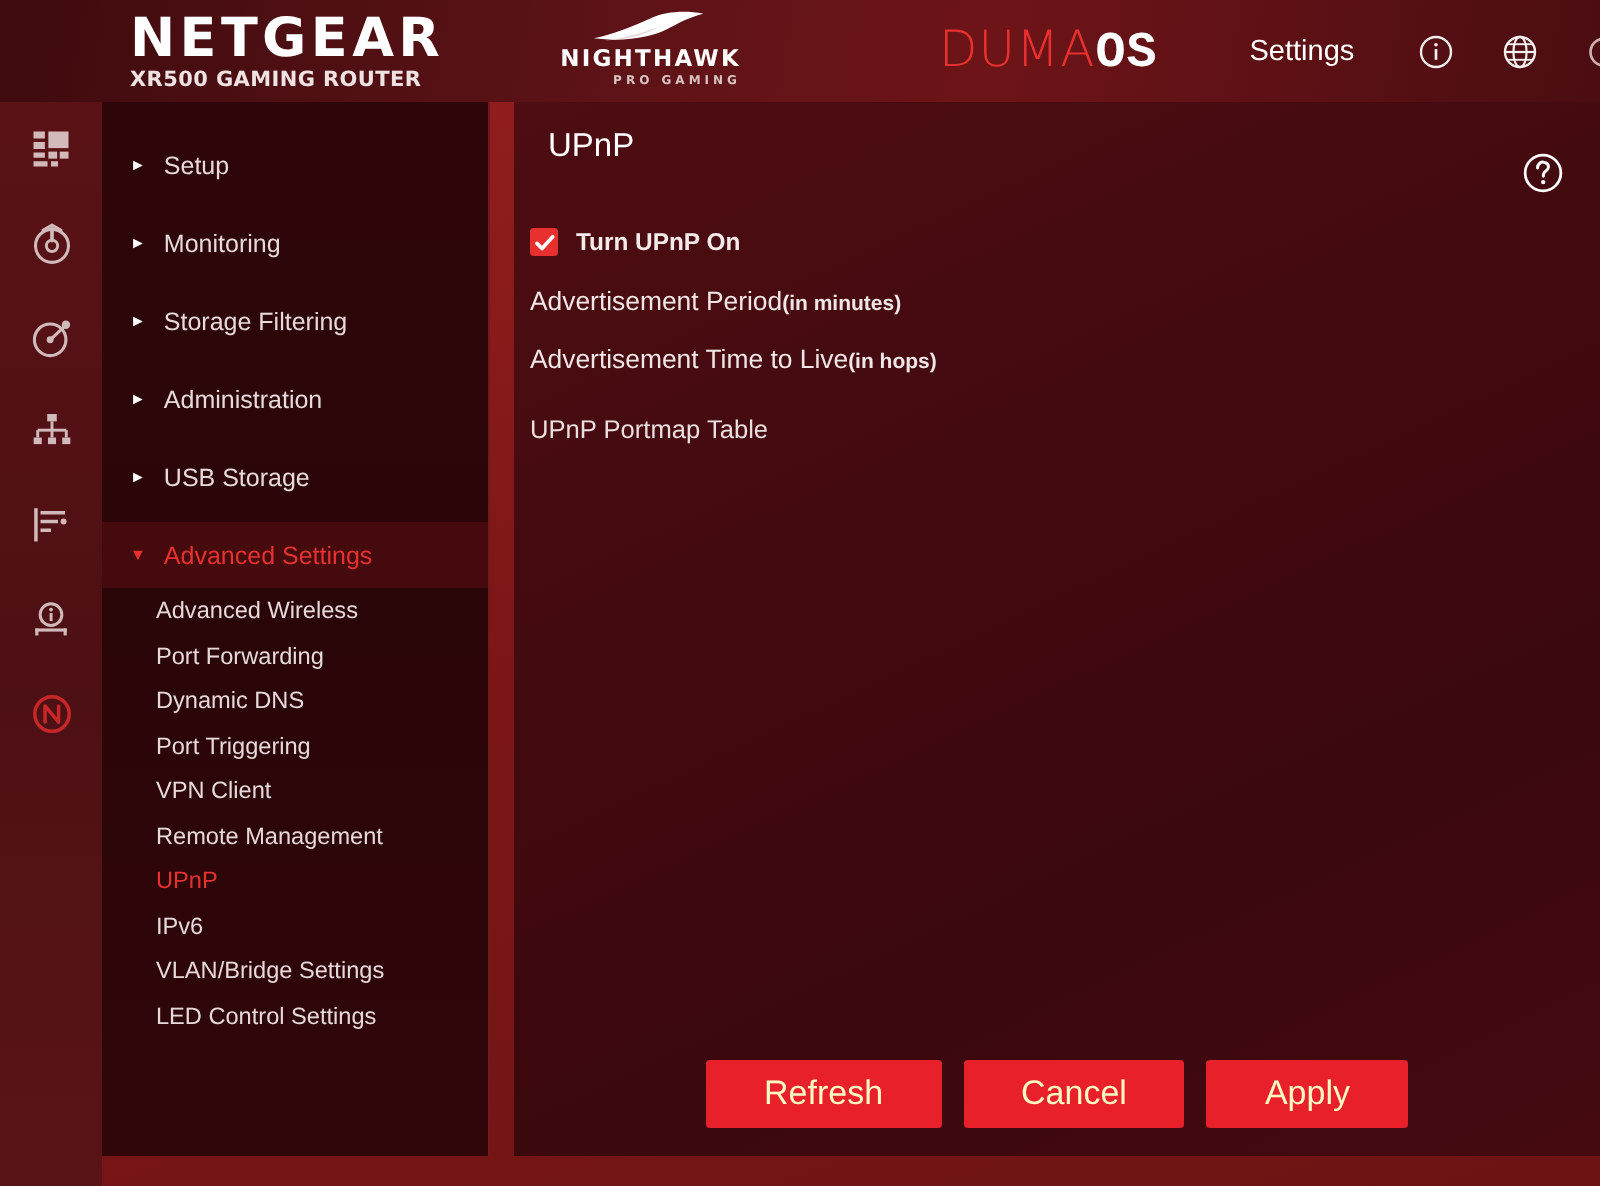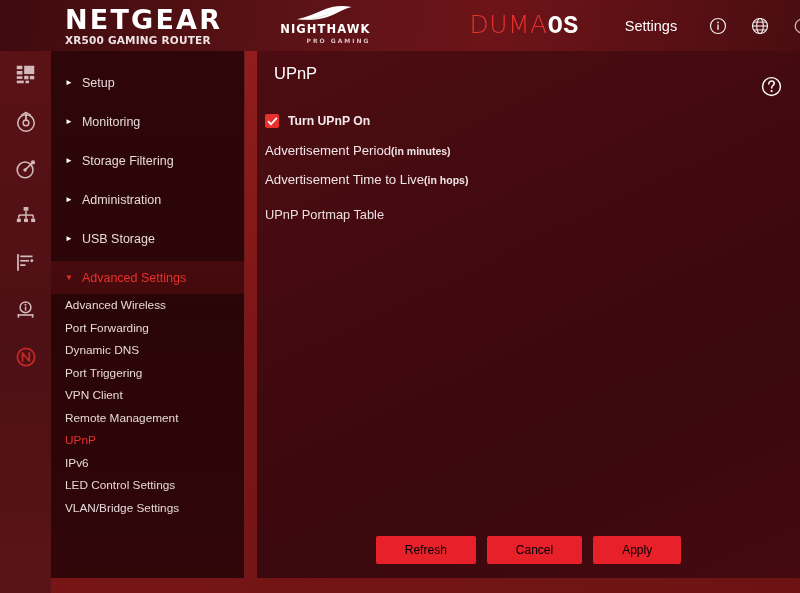--- a/index.html
+++ b/index.html
@@ -80,21 +80,21 @@
   .nav-top { height:9px; }
   .nav-group {
     height:33px; display:flex; align-items:center; padding-left:14px; cursor:pointer;
     font-size:12.5px; color:#e7dada; margin-top:6px;
   }
   .nav-group .tri { font-size:8px; margin-right:9px; color:#ffffff; line-height:1; }
   .nav-group.active { color:#e8312f; background:rgba(170,30,34,0.22); }
   .nav-group.active .tri { color:#e8312f; }
 
   .nav-sub {
-    height:22.5px; display:flex; align-items:center; padding-left:14px; cursor:pointer;
+    height:22.5px; display:flex; align-items:center; padding-left:27px; cursor:pointer;
     font-size:11.8px; color:#e6d9d9;
   }
   .nav-sub.active { color:#e8312f; }
 
   
   #content {
     position:absolute; left:257px; top:51px; width:543px; height:527px;
     background: linear-gradient(155deg,#4d0d12 0%,#430a0f 35%,#3a080d 70%,#440a10 100%);
     overflow:hidden;
   }
@@ -122,22 +122,22 @@
     font-size:11.5px; color:#ffffff; font-weight:bold;
   }
   #portmap-head div { text-align:center; }
   #portmap-body { position:absolute; left:8px; top:186px; width:527px; }
 
   #footer-btns {
     position:absolute; left:0; bottom:14px; width:543px;
     display:flex; justify-content:center; gap:11px;
   }
   .btn {
-    background:#e8202a; color:#000000; border:0; border-radius:2px;
-    font-size:12px; font-family:"Liberation Sans", sans-serif;
+    background:#e8202a; color:#fef9c3; border:0; border-radius:2px;
+    font-size:17px; font-family:"Liberation Sans", sans-serif;
     padding:7px 29px; cursor:pointer;
   }
 </style>
 </head>
 <body>
 
 <div id="header">
 
   <div id="hamburger">
     <i></i>
@@ -304,22 +304,22 @@
     </div>
   <div id="nav-subs">
       <div class="nav-sub">Advanced Wireless</div>
       <div class="nav-sub">Port Forwarding</div>
       <div class="nav-sub">Dynamic DNS</div>
       <div class="nav-sub">Port Triggering</div>
       <div class="nav-sub">VPN Client</div>
       <div class="nav-sub">Remote Management</div>
       <div class="nav-sub active">UPnP</div>
       <div class="nav-sub">IPv6</div>
+      <div class="nav-sub">VLAN/Bridge Settings</div>
       <div class="nav-sub">LED Control Settings</div>
-      <div class="nav-sub">VLAN/Bridge Settings</div>
     </div>
 </div>
 
 <div id="content">
 
   <div id="panel-title">UPnP</div>
 
   <svg id="help-icon" viewBox="0 0 24 24">
     <circle cx="12" cy="12" r="10.2" fill="none" stroke="#ffffff" stroke-width="1.6"></circle>
     <path d="M8.9 9.1 C8.9 6.6 11 5.6 12.3 5.8 C14 6 15.2 7.1 15.1 8.7

